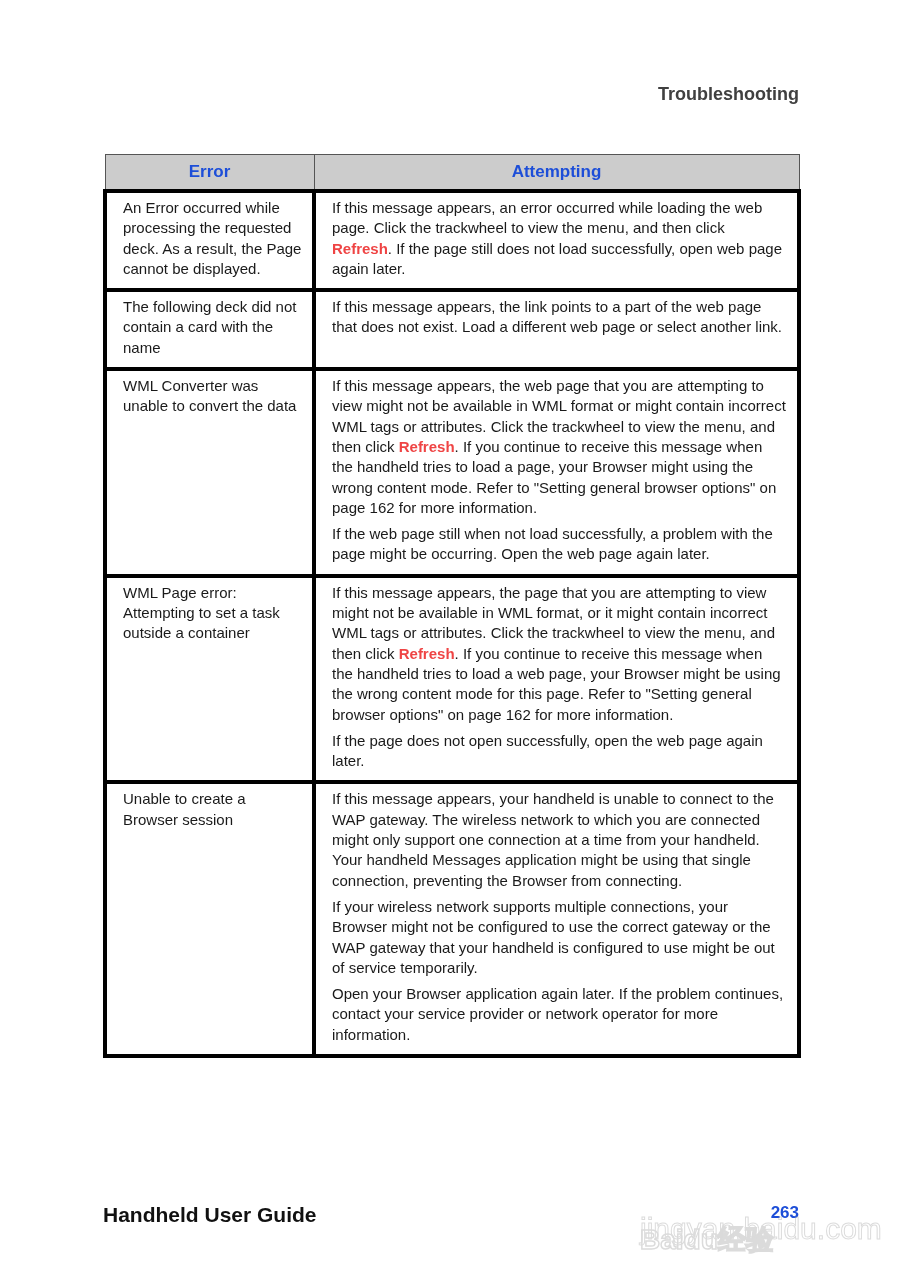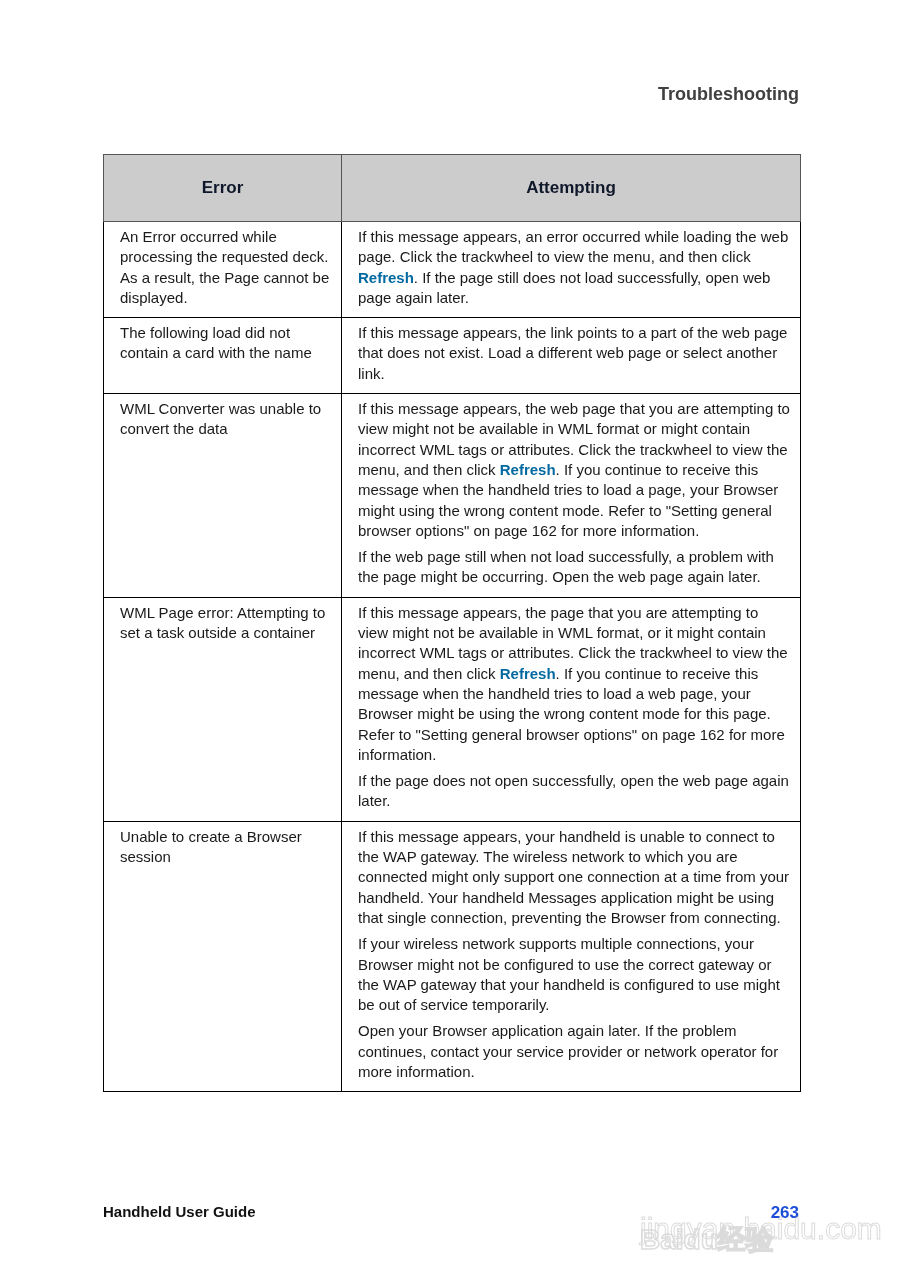--- a/index.html
+++ b/index.html
@@ -2,27 +2,27 @@
 <html><head>
 <meta charset="utf-8">
 <style>
   html, body { margin:0; padding:0; background:#ffffff; }
   body { width:902px; height:1280px; position:relative; overflow:hidden;
          font-family:"Liberation Sans", sans-serif; color:#1a1a1a; }
   .section-title { position:absolute; right:103px; top:84px; font-size:18px; font-weight:bold; color:#404040; }
   table.errtable { position:absolute; left:103px; top:154px; width:698px; border-collapse:collapse;
                    font-size:15px; line-height:20.3px; }
   table.errtable th { background:#cccccc; border:1px solid #555; font-weight:bold; font-size:17px;
-                      height:34px; padding:16px; text-align:center; color:#0f172a; }
-  table.errtable td { border:1px solid #000000; vertical-align:top; padding:5px 10px 9px 16px; color:#1a1a1a;margin-top:33px; }
+                      height:34px; padding:0; text-align:center; color:#1d4ed8; }
+  table.errtable td { border:4px solid #000000; vertical-align:top; padding:5px 10px 9px 16px; color:#1a1a1a;margin-top:33px; }
   table.errtable td.err { width:179px; }
   table.errtable td.desc p { margin:0 0 6px 0; }
   table.errtable td.desc p:last-child { margin-bottom:0; }
-  b { color:#0369a1; }
-  .footer-left { position:absolute; left:103px; top:1203px; font-size:15px; font-weight:bold; color:#111; }
+  b { color:#ef4444; }
+  .footer-left { position:absolute; left:103px; top:1203px; font-size:21px; font-weight:bold; color:#111; }
   .footer-right { position:absolute; right:103px; top:1203px; font-size:17px; font-weight:bold; color:#1d4ed8; }
   .watermark { position:absolute; left:640px; top:1150px; width:210px; height:95px; opacity:0.35; }
   .wm-logo { position:absolute; left:0; top:36px; font-size:28px; font-weight:bold; color:transparent;margin-top:35px;
              -webkit-text-stroke:1.5px #999; }
   .wm-url { position:absolute; left:0; top:62px; font-size:30px; color:transparent;text-align:center; -webkit-text-stroke:1px #999; }
 </style>
 </head>
 <body>
 
 <div class="section-title">Troubleshooting</div>
@@ -35,21 +35,21 @@
     </tr>
   </thead>
   <tbody id="tbody">
       <tr>
         <td class="err">An Error occurred while processing the requested deck. As a result, the Page cannot be displayed.</td>
         <td class="desc">
           <p><span>If this message appears, an error occurred while loading the web page. Click the trackwheel to view the menu, and then click </span><b>Refresh</b><span>. If the page still does not load successfully, open web page again later.</span></p>
         </td>
       </tr>
       <tr>
-        <td class="err">The following load did not contain a card with the name</td>
+        <td class="err">The following deck did not contain a card with the name</td>
         <td class="desc">
           <p><span>If this message appears, the link points to a part of the web page that does not exist. Load a different web page or select another link.</span></p>
         </td>
       </tr>
       <tr>
         <td class="err">WML Converter was unable to convert the data</td>
         <td class="desc">
           <p><span>If this message appears, the web page that you are attempting to view might not be available in WML format or might contain incorrect WML tags or attributes. Click the trackwheel to view the menu, and then click </span><b>Refresh</b><span>. If you continue to receive this message when the handheld tries to load a page, your Browser might using the wrong content mode. Refer to "Setting general browser options" on page 162 for more information.</span></p>
           <p><span>If the web page still when not load successfully, a problem with the page might be occurring. Open the web page again later.</span></p>
         </td>

